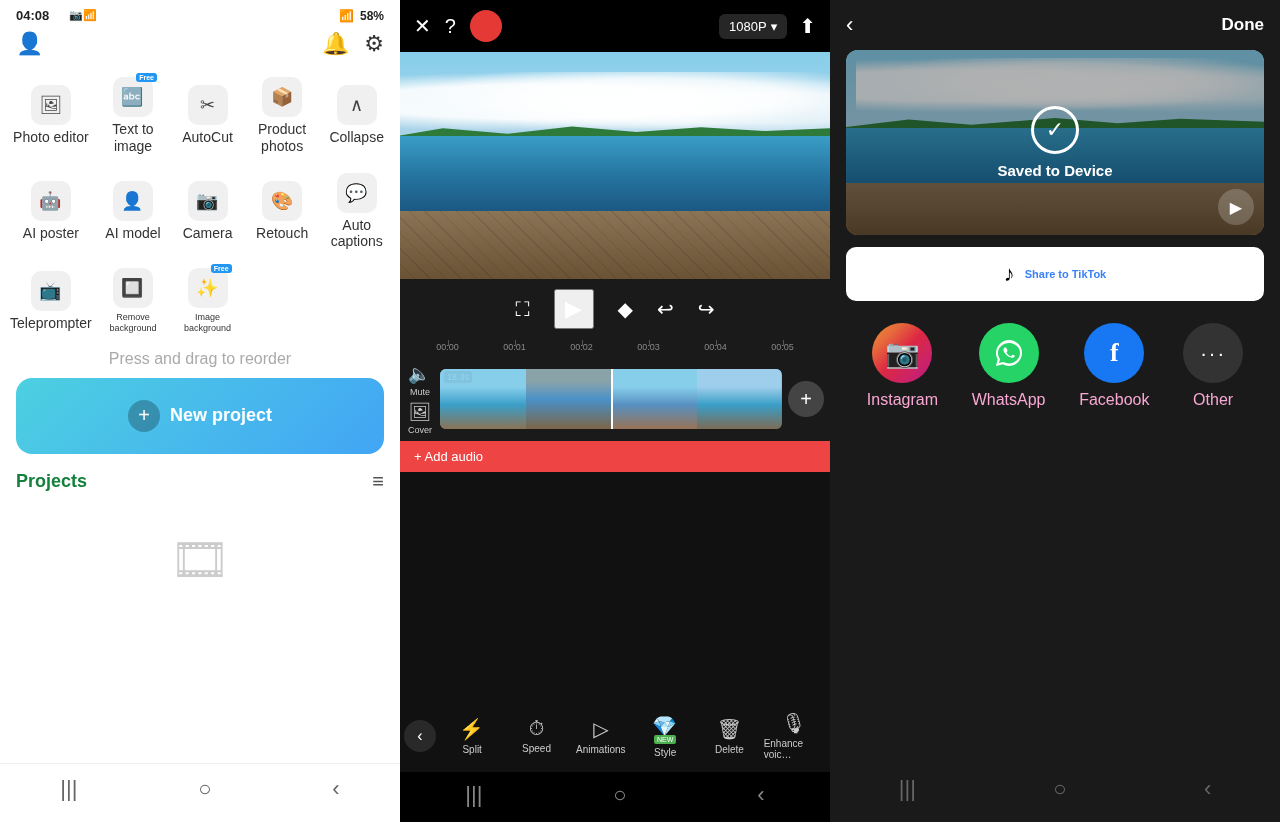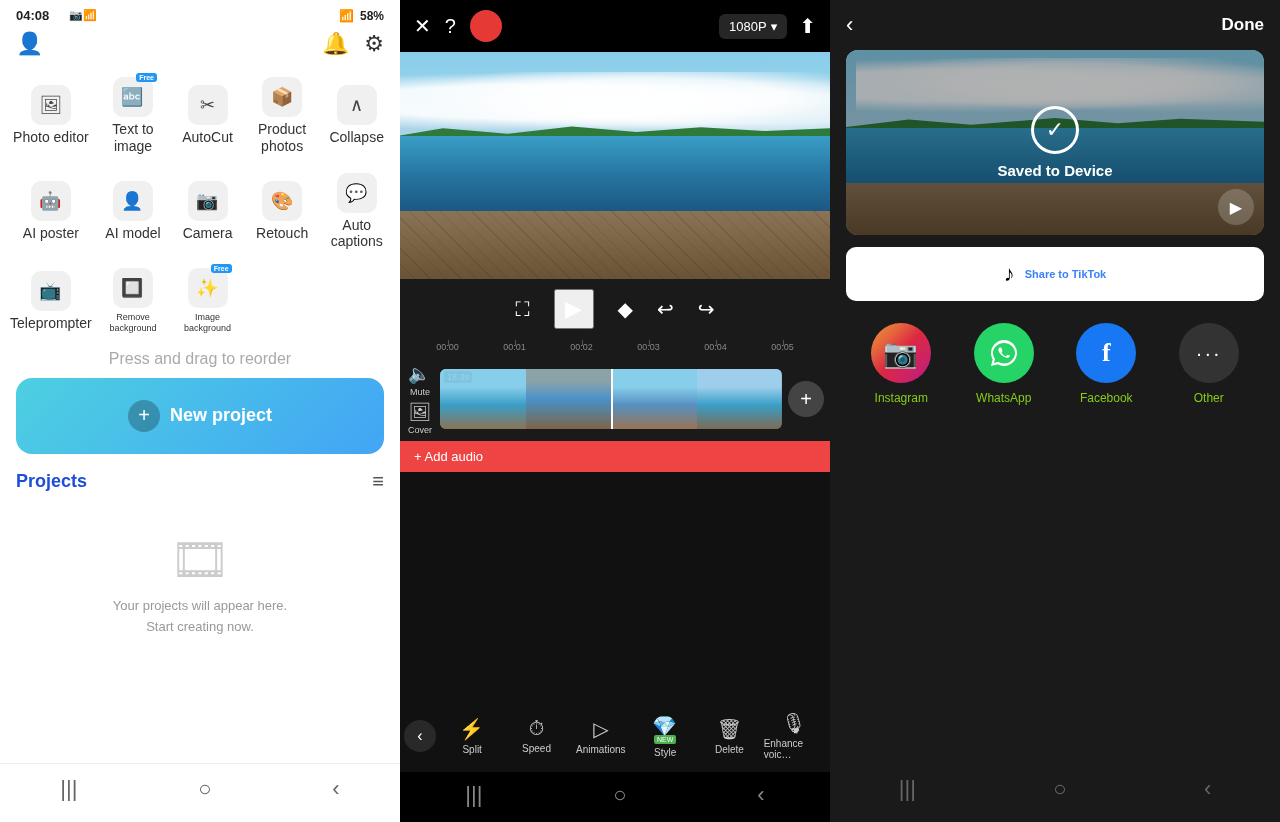--- a/index.html
+++ b/index.html
@@ -130,21 +130,21 @@
       padding: 16px 16px 8px;
     }
     .projects-header {
       display: flex;
       justify-content: space-between;
       align-items: center;
     }
     .projects-title {
       font-size: 18px;
       font-weight: 700;
-      color: #1d4ed8;
+      color: #15803d;
     }
     .projects-sort-icon { font-size: 20px; color: #555; cursor: pointer; }
 
     .projects-empty {
       display: flex;
       flex-direction: column;
       align-items: center;
       justify-content: center;
       padding: 30px 16px;
       gap: 8px;
@@ -626,22 +626,22 @@
     .social-icon {
       width: 60px;
       height: 60px;
       border-radius: 50%;
       display: flex;
       align-items: center;
       justify-content: center;
       font-size: 28px;
     }
     .social-label {
-      font-size: 12px;
-      color: #84cc16;
+      font-size: 16px;
+      color: #f9a8d4;
     }
     .instagram-icon { background: linear-gradient(135deg, #f09433, #e6683c, #dc2743, #cc2366, #bc1888); }
     .whatsapp-icon { background: #25d366; }
     .facebook-icon { background: #1877f2; }
     .other-icon {
       background: #333;
       color: #fff;
     }
 
     .right-bottom-nav {
@@ -749,24 +749,20 @@
   </div>
 
   <div class="projects-section">
     <div class="projects-header">
       <span class="projects-title">Projects</span>
       <span class="projects-sort-icon">≡</span>
     </div>
   </div>
   <div class="projects-empty">
     <div class="film-icon">🎞</div>
-    <div class="projects-empty-text">
-      <div>Your projects will appear here.</div>
-      <div>Start creating now.</div>
-    </div>
   </div>
 
   <div class="bottom-nav-left">
     <span class="bottom-nav-icon">|||</span>
     <span class="bottom-nav-icon">○</span>
     <span class="bottom-nav-icon">‹</span>
   </div>
 </div>
 
 <div class="panel-middle">

